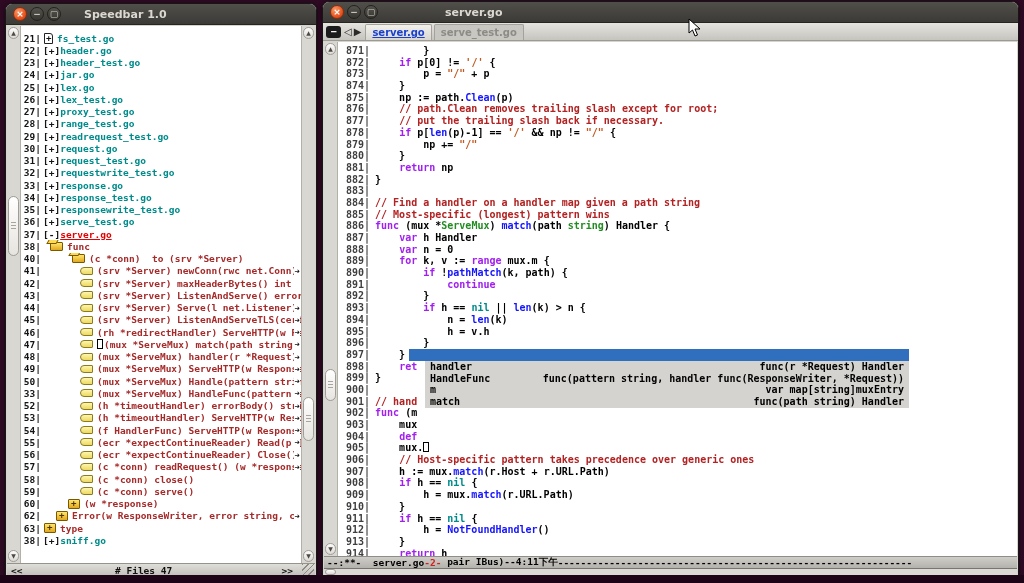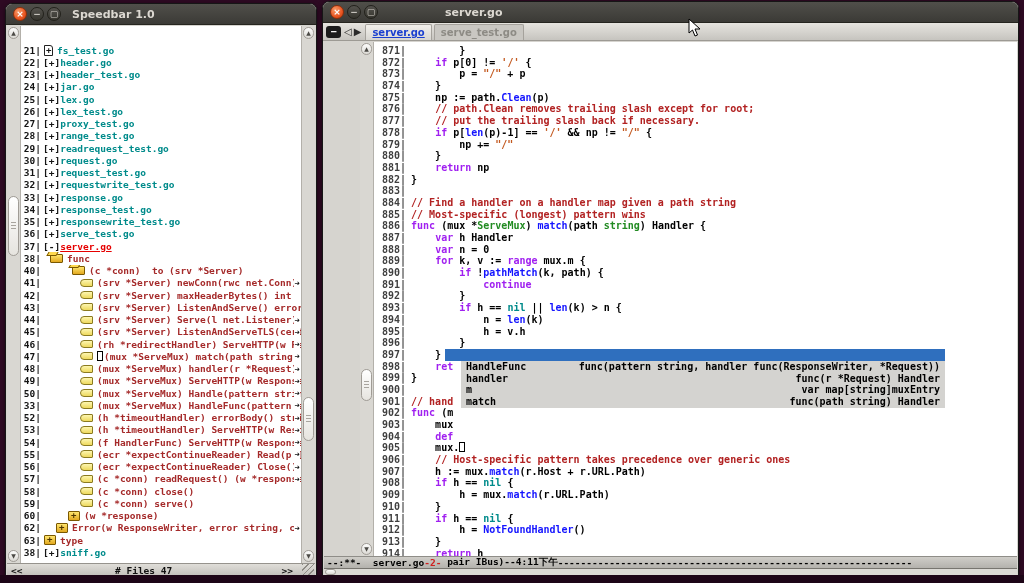--- a/index.html
+++ b/index.html
@@ -35,24 +35,24 @@
   .scr-up { top:1px; } .scr-down { bottom:1px; }
   .scr-thumb { position:absolute; left:1px; right:1px;
                background:linear-gradient(#ffffff,#e6e4df);
                border:1px solid #a09c96; border-radius:6px; }
   .scr-thumb::after { content:""; position:absolute; left:2px; right:2px; top:50%;
                height:7px; margin-top:-4px;
                background:repeating-linear-gradient(180deg,#a8a49e 0 1px,transparent 1px 3px); }
 
   
   #speedbar { left:5px; top:3px; width:312px; height:575px; }
-  #speedbar .tb-title { margin-left:8px; }
+  #speedbar .tb-title { margin-left:20px; }
   .sb-body { position:absolute; top:22px; bottom:14px; left:1px; right:1px;
              background:#fff; display:flex; overflow:hidden; }
-  .sb-list { flex:1; overflow:hidden; padding-top:18px;
+  .sb-list { flex:1; overflow:hidden; padding-top:6px;
              font:bold 9.5px "DejaVu Sans Mono",monospace; color:#141414; }
   .sb-row { height:12.25px; display:flex; align-items:center; white-space:pre;
             position:relative; overflow:hidden; }
   .sb-num { width:20px; text-align:right; flex:none; }
   .sb-lab.file { color:#008b8b; }
   .sb-lab.file-selected { color:#e60000; text-decoration:underline; }
   .sb-lab.tag { color:#a52a2a; }
   .sb-arrow { position:absolute; right:1px; top:1px; color:#111; font-size:9px;
               background:#fff; padding-left:1px; }
   .sb-cursor { display:inline-block; width:6px; height:10px; border:1px solid #000;
@@ -94,21 +94,21 @@
              text-align:center; margin-right:3px; }
   .tb-nav { font:10px "DejaVu Sans",sans-serif; color:#2b2b2b; margin-right:2px; }
   .tab { height:16px; padding:1px 6px 0; display:flex; align-items:center;
          font:bold 10px "DejaVu Sans",sans-serif; border:1px solid #a5a29c;
          border-bottom:none; border-radius:2px 2px 0 0; margin-left:2px;
          white-space:nowrap; }
   .tab.active { background:linear-gradient(#f2f0eb,#d8d6d1); color:#1a3fd0;
          text-decoration:underline; }
   .tab.inactive { background:#c9c7c2; color:#8d8b85; }
   .ed-body { position:absolute; top:40px; bottom:20px; left:1px; right:1px;
-             background:#fff; display:flex; overflow:hidden;margin-left:36px; }
+             background:#fff; display:flex; overflow:hidden; }
   .code { flex:1; position:relative; padding-top:3px; overflow:hidden;
           font:bold 10px/11.7px "DejaVu Sans Mono",monospace; color:#000;
           white-space:pre; }
   .cl { height:11.7px; display:flex; }
   .ln { width:26px; text-align:right; color:#3f3f3f; flex:none; }
   .lnb { color:#3f3f3f; flex:none; }
   .ctext { margin-left:5px; }
   .t-k  { color:#a020f0; }
   .t-fn { color:#1414ff; }
   .t-ty { color:#228b22; }
@@ -232,22 +232,22 @@
   </div>
   <div class="ed-body">
     <div class="vscroll vleft">
       <div class="scr-btn scr-up">▲</div>
       <div class="scr-thumb" style="top:327px;height:32px;"></div>
       <div class="scr-btn scr-down">▼</div>
     </div>
     <div class="code" id="code"><div class="cl"><span class="ln">871</span><span class="lnb">|</span><span class="ctext"><span>        }</span></span></div><div class="cl"><span class="ln">872</span><span class="lnb">|</span><span class="ctext"><span>    </span><span class="t-k">if</span><span> p[0] != </span><span class="t-s">'/'</span><span> {</span></span></div><div class="cl"><span class="ln">873</span><span class="lnb">|</span><span class="ctext"><span>        p = </span><span class="t-s">"/"</span><span> + p</span></span></div><div class="cl"><span class="ln">874</span><span class="lnb">|</span><span class="ctext"><span>    }</span></span></div><div class="cl"><span class="ln">875</span><span class="lnb">|</span><span class="ctext"><span>    np := path.</span><span class="t-fn">Clean</span><span>(p)</span></span></div><div class="cl"><span class="ln">876</span><span class="lnb">|</span><span class="ctext"><span>    </span><span class="t-c">// path.Clean removes trailing slash except for root;</span></span></div><div class="cl"><span class="ln">877</span><span class="lnb">|</span><span class="ctext"><span>    </span><span class="t-c">// put the trailing slash back if necessary.</span></span></div><div class="cl"><span class="ln">878</span><span class="lnb">|</span><span class="ctext"><span>    </span><span class="t-k">if</span><span> p[</span><span class="t-fn">len</span><span>(p)-1] == </span><span class="t-s">'/'</span><span> &amp;&amp; np != </span><span class="t-s">"/"</span><span> {</span></span></div><div class="cl"><span class="ln">879</span><span class="lnb">|</span><span class="ctext"><span>        np += </span><span class="t-s">"/"</span></span></div><div class="cl"><span class="ln">880</span><span class="lnb">|</span><span class="ctext"><span>    }</span></span></div><div class="cl"><span class="ln">881</span><span class="lnb">|</span><span class="ctext"><span>    </span><span class="t-k">return</span><span> np</span></span></div><div class="cl"><span class="ln">882</span><span class="lnb">|</span><span class="ctext"><span>}</span></span></div><div class="cl"><span class="ln">883</span><span class="lnb">|</span><span class="ctext"></span></div><div class="cl"><span class="ln">884</span><span class="lnb">|</span><span class="ctext"><span class="t-c">// Find a handler on a handler map given a path string</span></span></div><div class="cl"><span class="ln">885</span><span class="lnb">|</span><span class="ctext"><span class="t-c">// Most-specific (longest) pattern wins</span></span></div><div class="cl"><span class="ln">886</span><span class="lnb">|</span><span class="ctext"><span class="t-k">func</span><span> (mux *</span><span class="t-ty">ServeMux</span><span>) </span><span class="t-fn">match</span><span>(path </span><span class="t-ty">string</span><span>) Handler {</span></span></div><div class="cl"><span class="ln">887</span><span class="lnb">|</span><span class="ctext"><span>    </span><span class="t-k">var</span><span> h Handler</span></span></div><div class="cl"><span class="ln">888</span><span class="lnb">|</span><span class="ctext"><span>    </span><span class="t-k">var</span><span> n = 0</span></span></div><div class="cl"><span class="ln">889</span><span class="lnb">|</span><span class="ctext"><span>    </span><span class="t-k">for</span><span> k, v := </span><span class="t-k">range</span><span> mux.m {</span></span></div><div class="cl"><span class="ln">890</span><span class="lnb">|</span><span class="ctext"><span>        </span><span class="t-k">if</span><span> !</span><span class="t-fn">pathMatch</span><span>(k, path) {</span></span></div><div class="cl"><span class="ln">891</span><span class="lnb">|</span><span class="ctext"><span>            </span><span class="t-k">continue</span></span></div><div class="cl"><span class="ln">892</span><span class="lnb">|</span><span class="ctext"><span>        }</span></span></div><div class="cl"><span class="ln">893</span><span class="lnb">|</span><span class="ctext"><span>        </span><span class="t-k">if</span><span> h == </span><span class="t-ct">nil</span><span> || </span><span class="t-fn">len</span><span>(k) &gt; n {</span></span></div><div class="cl"><span class="ln">894</span><span class="lnb">|</span><span class="ctext"><span>            n = </span><span class="t-fn">len</span><span>(k)</span></span></div><div class="cl"><span class="ln">895</span><span class="lnb">|</span><span class="ctext"><span>            h = v.h</span></span></div><div class="cl"><span class="ln">896</span><span class="lnb">|</span><span class="ctext"><span>        }</span></span></div><div class="cl"><span class="ln">897</span><span class="lnb">|</span><span class="ctext"><span>    }</span></span></div><div class="cl"><span class="ln">898</span><span class="lnb">|</span><span class="ctext"><span>    </span><span class="t-k">ret</span></span></div><div class="cl"><span class="ln">899</span><span class="lnb">|</span><span class="ctext"><span>}</span></span></div><div class="cl"><span class="ln">900</span><span class="lnb">|</span><span class="ctext"></span></div><div class="cl"><span class="ln">901</span><span class="lnb">|</span><span class="ctext"><span class="t-c">// hand</span></span></div><div class="cl"><span class="ln">902</span><span class="lnb">|</span><span class="ctext"><span class="t-k">func</span><span> (m</span></span></div><div class="cl"><span class="ln">903</span><span class="lnb">|</span><span class="ctext"><span>    mux</span></span></div><div class="cl"><span class="ln">904</span><span class="lnb">|</span><span class="ctext"><span>    </span><span class="t-k">def</span></span></div><div class="cl"><span class="ln">905</span><span class="lnb">|</span><span class="ctext"><span>    mux.</span><span class="cursor-box"></span></span></div><div class="cl"><span class="ln">906</span><span class="lnb">|</span><span class="ctext"><span>    </span><span class="t-c">// Host-specific pattern takes precedence over generic ones</span></span></div><div class="cl"><span class="ln">907</span><span class="lnb">|</span><span class="ctext"><span>    h := mux.</span><span class="t-fn">match</span><span>(r.Host + r.URL.Path)</span></span></div><div class="cl"><span class="ln">908</span><span class="lnb">|</span><span class="ctext"><span>    </span><span class="t-k">if</span><span> h == </span><span class="t-ct">nil</span><span> {</span></span></div><div class="cl"><span class="ln">909</span><span class="lnb">|</span><span class="ctext"><span>        h = mux.</span><span class="t-fn">match</span><span>(r.URL.Path)</span></span></div><div class="cl"><span class="ln">910</span><span class="lnb">|</span><span class="ctext"><span>    }</span></span></div><div class="cl"><span class="ln">911</span><span class="lnb">|</span><span class="ctext"><span>    </span><span class="t-k">if</span><span> h == </span><span class="t-ct">nil</span><span> {</span></span></div><div class="cl"><span class="ln">912</span><span class="lnb">|</span><span class="ctext"><span>        h = </span><span class="t-fn">NotFoundHandler</span><span>()</span></span></div><div class="cl"><span class="ln">913</span><span class="lnb">|</span><span class="ctext"><span>    }</span></span></div><div class="cl"><span class="ln">914</span><span class="lnb">|</span><span class="ctext"><span>    </span><span class="t-k">return</span><span> h</span></span></div></div>
     <div class="ac-sel"></div>
     <div class="ac-pop" id="ac-pop">
+        <div class="ac-row"><span class="ac-name">handler</span><span class="ac-sig">func(r *Request) Handler</span></div>
         <div class="ac-row"><span class="ac-name">HandleFunc</span><span class="ac-sig">func(pattern string, handler func(ResponseWriter, *Request))</span></div>
-        <div class="ac-row"><span class="ac-name">handler</span><span class="ac-sig">func(r *Request) Handler</span></div>
         <div class="ac-row"><span class="ac-name">m</span><span class="ac-sig">var map[string]muxEntry</span></div>
         <div class="ac-row"><span class="ac-name">match</span><span class="ac-sig">func(path string) Handler</span></div>
       </div>
   </div>
   <div class="modeline">
     <span>--:**-  </span>
     <span>server.go</span>
     <span class="ml-badge">-2-</span>
     <span> pair IBus)--4:11下午</span>
     <span>--------------------------------------------------------------</span>

